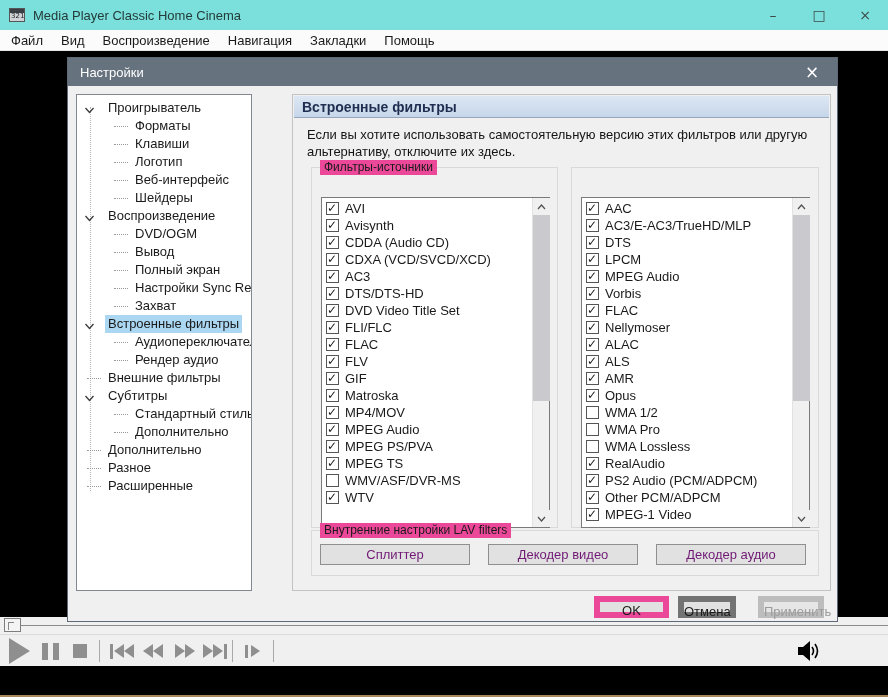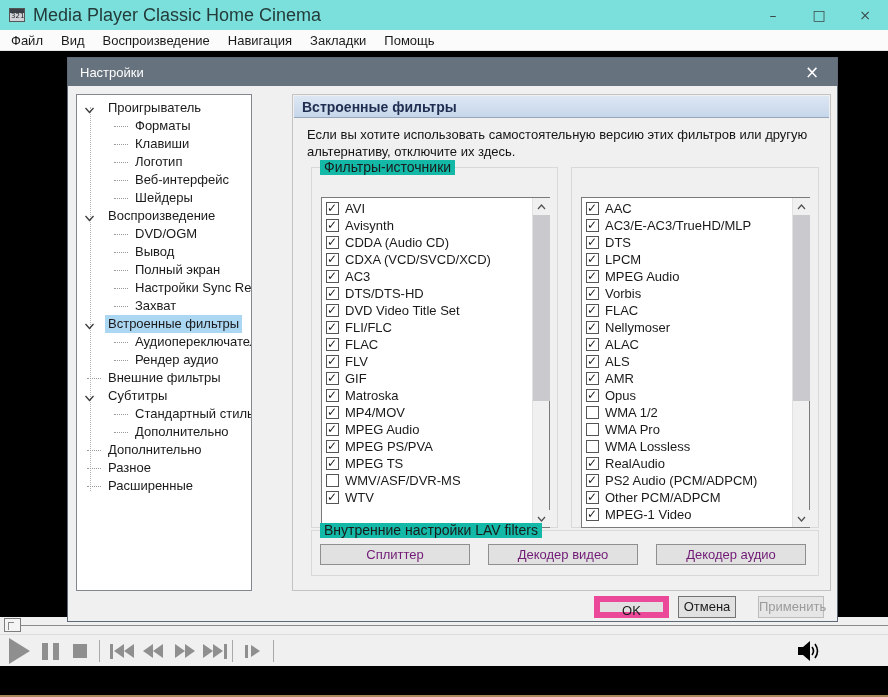--- a/index.html
+++ b/index.html
@@ -5,21 +5,21 @@
   * { margin:0; padding:0; box-sizing:border-box; }
   html,body { width:888px; height:697px; }
   body { font-family:"Liberation Sans", sans-serif; font-size:13px; color:#1a1a1a; background:#000; }
   #window { position:relative; width:888px; height:697px; overflow:hidden; background:#000; }
 
   
   .titlebar { position:absolute; left:0; top:0; width:888px; height:30px; background:#7BE0DB; display:flex; align-items:center; }
   .app-icon { width:16px; height:14px; margin:0 8px 0 9px; position:relative; background:#cfd3d8; border:1px solid #555; }
   .app-icon::before { content:""; position:absolute; left:0; top:0; right:0; height:4px; background:#3a3f46; }
   .app-icon::after { content:"321"; position:absolute; left:1px; top:3px; font-size:7px; line-height:9px; color:#222; letter-spacing:0; font-family:"DejaVu Sans", sans-serif; }
-  .win-title { font-size:18px; color:#233b3a; }
+  .win-title { font-size:13px; color:#233b3a; }
   .win-btns { position:absolute; right:0; top:0; height:30px; display:flex; }
   .win-btn { width:46px; height:30px; display:flex; align-items:center; justify-content:center; font-size:14px; color:#3c4a4a; cursor:default; font-family:"DejaVu Sans", sans-serif; }
 
   .menubar { position:absolute; left:0; top:30px; width:888px; height:21px; background:#fbfbfb; display:flex; align-items:center; padding-left:2px; border-bottom:1px solid #e6e6e6; }
   .menu-item { padding:0 9px; height:21px; line-height:21px; font-size:13px; color:#1a1a1a; }
 
   .video-area { position:absolute; left:0; top:51px; width:888px; height:566px; background:#000; }
 
   
   .seek-row { position:absolute; left:0; top:617px; width:888px; height:17px; background:#f0f0f0; }
@@ -62,37 +62,37 @@
   .tree-label.selected { background:#ABD7F2; }
 
   .right-panel { position:absolute; left:224px; top:36px; width:539px; height:497px; background:#f0f0f0; border:1px solid #c3c3c3; }
   .page-header { position:absolute; left:1px; right:1px; top:1px; height:22px; background:linear-gradient(to bottom,#dde7f3,#c6d6ea); border-bottom:1px solid #98a6ba; line-height:22px; padding-left:8px; font-weight:bold; font-size:14px; color:#1f2d50; }
   .page-desc { position:absolute; left:14px; top:31px; width:516px; font-size:13px; line-height:17px; color:#141414; }
 
   .groupbox { position:absolute; border:1px solid #d9d9d9; }
   .gb-src { left:18px; top:72px; width:247px; height:361px; }
   .gb-tr  { left:278px; top:72px; width:248px; height:361px; }
   .gb-lav { left:18px; top:435px; width:508px; height:46px; }
-  .gb-legend { position:absolute; top:-8px; left:8px; background:#14b8a6; padding:0 4px; font-size:14px; line-height:15px; }
+  .gb-legend { position:absolute; top:-8px; left:8px; background:#ec4899; padding:0 4px; font-size:12px; line-height:15px; }
 
   .listbox { position:absolute; left:9px; top:17px; width:229px; height:331px; background:#fff; border:1px solid #7a7a7a;margin-top:12px; }
   .list-rows { position:absolute; left:0; top:0; right:17px; bottom:0; overflow:hidden; padding-top:2px; }
   .chk-row { display:flex; align-items:center; height:17px; padding-left:4px; white-space:nowrap; }
   .chk-box { width:13px; height:13px; background:#fff; border:1px solid #555; position:relative; flex:none; }
   .chk-box.checked::before { content:"✓"; position:absolute; left:0px; top:-2px; font-size:12px; line-height:15px; color:#1a1a1a; font-family:"DejaVu Sans", sans-serif; }
   .chk-label { margin-left:6px; font-size:13px; }
 
   .vscroll { position:absolute; right:0; top:0; width:17px; bottom:0; background:#f0f0f0; border-left:1px solid #e2e2e2; }
   .vs-btn { position:absolute; left:0; width:17px; height:17px; display:flex; align-items:center; justify-content:center; background:#f0f0f0; }
   .vs-up { top:0; } .vs-down { bottom:0; }
   .vs-thumb { position:absolute; left:0; top:17px; width:17px; height:186px; background:#c9c9ce; }
 
   .lav-btn { position:absolute; top:13px; height:21px; width:150px; background:#e1e1e1; border:1px solid #8f8f8f; text-align:center; line-height:19px; font-size:13px; color:#701a75; }
 
-  .dlg-btn { position:absolute; top:538px; height:22px; background:#e1e1e1; border:1px solid #737373; text-align:center; font-size:13px; line-height:20px; color:#1a1a1a; }
+  .dlg-btn { position:absolute; top:538px; height:22px; background:#e1e1e1; border:6px solid #737373; text-align:center; font-size:13px; line-height:20px; color:#1a1a1a; }
   .btn-ok { left:526px; width:75px; border:6px solid #ec4899; line-height:18px; }
   .btn-cancel { left:610px; width:58px; }
   .btn-apply { left:690px; width:66px; background:#e6e6e6; border-color:#bdbdbd; color:#9b9b9b; }
 </style>
 </head>
 <body>
 
 <div id="window">
 
   <div class="titlebar">

